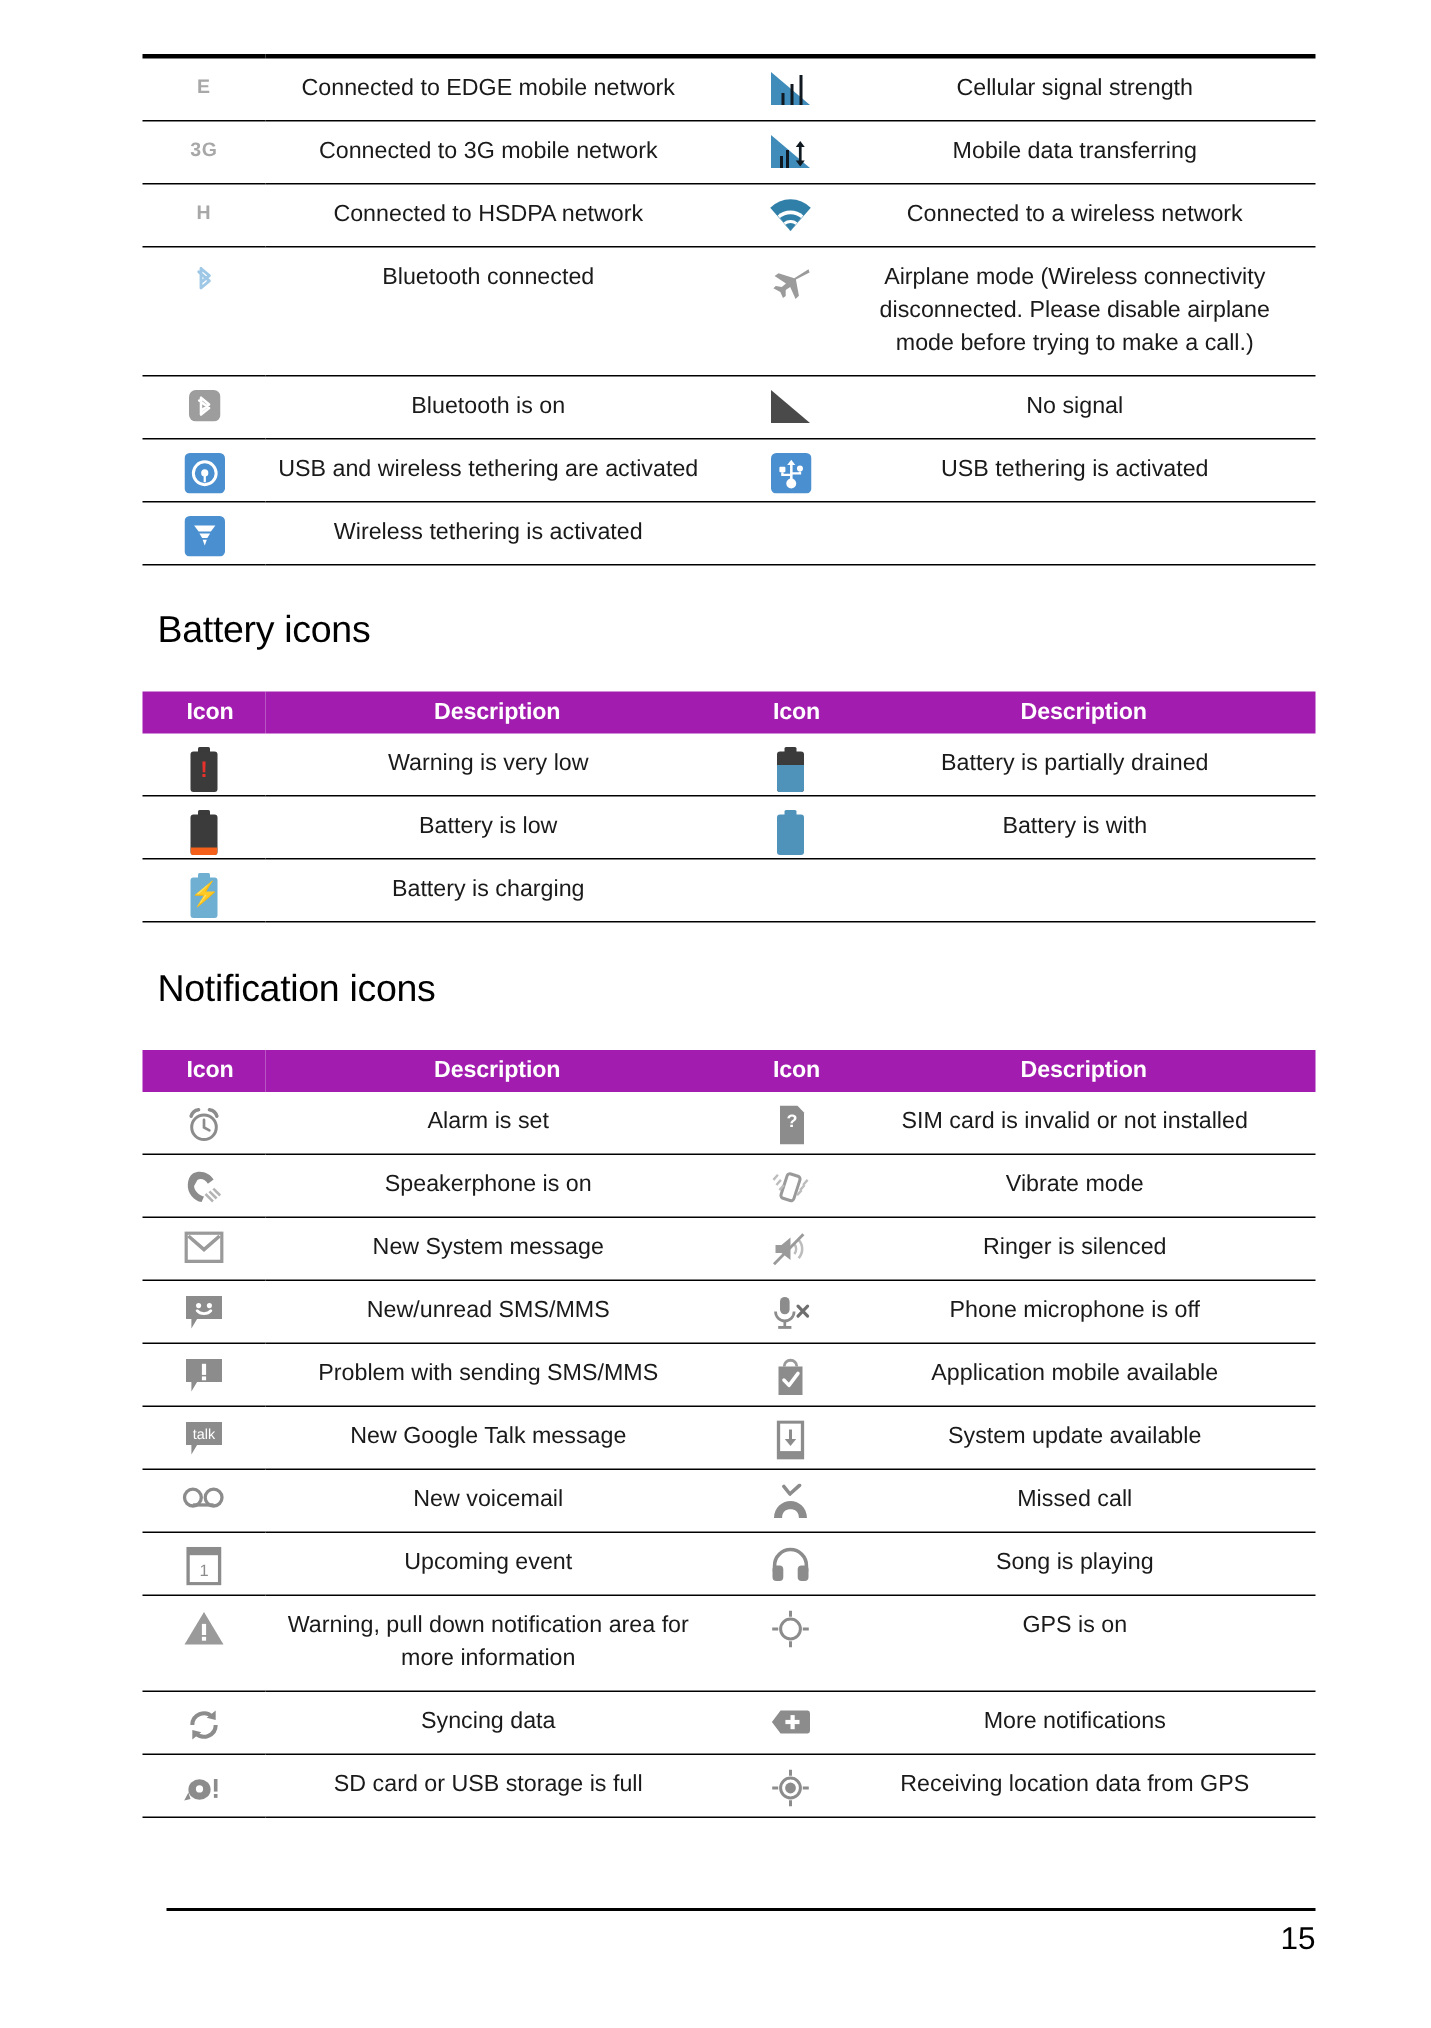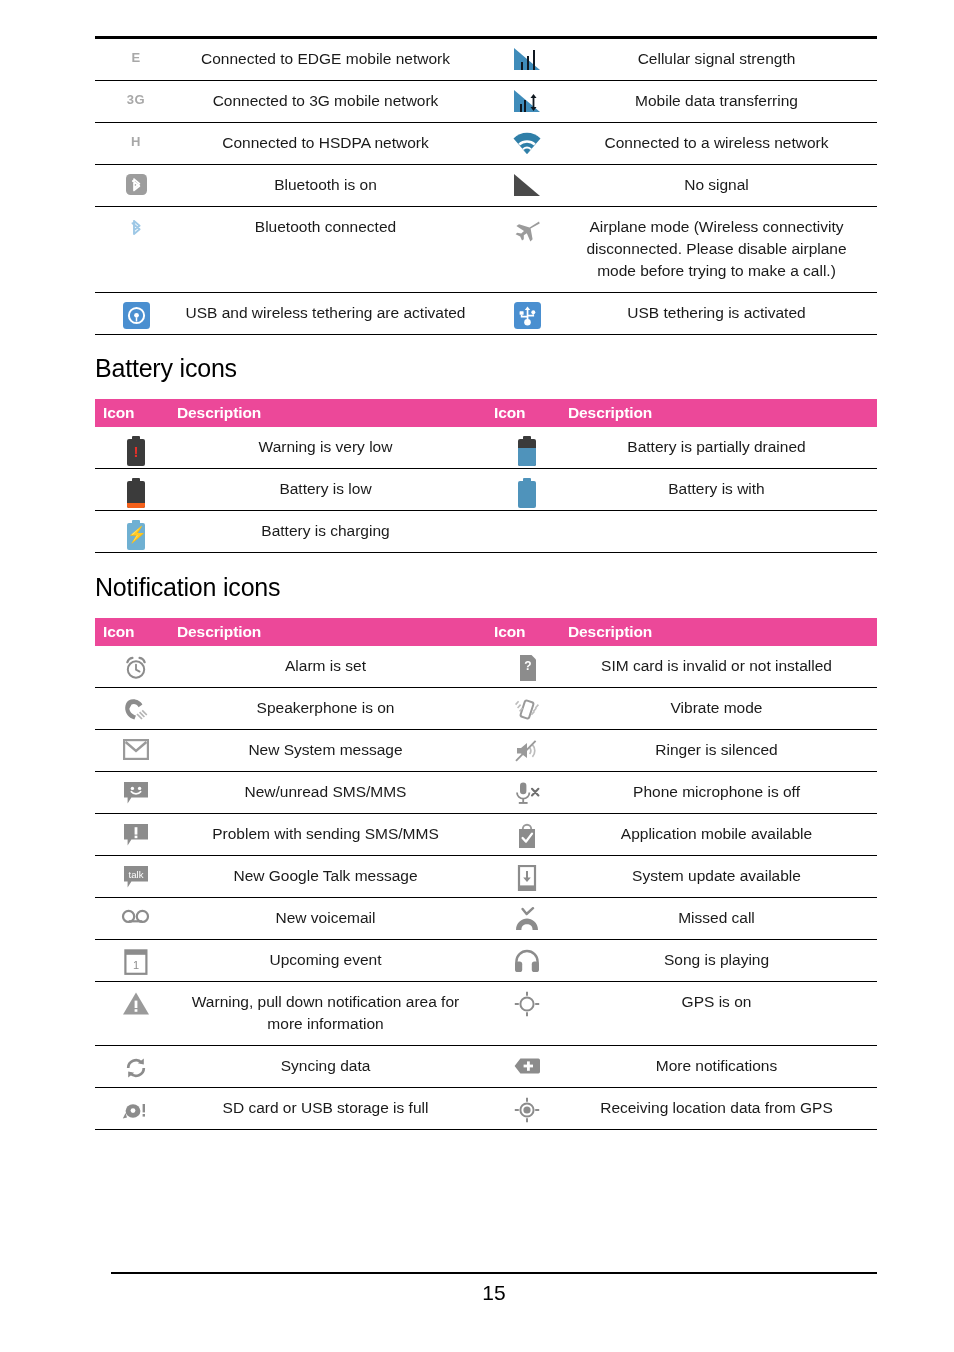--- a/index.html
+++ b/index.html
@@ -26,25 +26,25 @@
     width: 782px;
     border-collapse: collapse;
     table-layout: fixed;
   }
   table.icontbl td {
     vertical-align: top;
     padding: 0;
     border-bottom: 1.6px solid #000;
   }
   table.icontbl tr.hdr th {
-    background: #ec4899;
+    background: #a21caf;
     color: #fff;
     font-size: 15.5px;
     font-weight: bold;
-    text-align: left;
+    text-align: center;
     padding: 5px 0 5px 0;
     border: none;
     letter-spacing: -0.1px;
   }
   .c-icon  { width: 82px; }
   .c-desc  { width: 309px; }
   .c-icon2 { width: 82px; }
   .c-desc2 { width: 309px; }
 
   .cell-icon {
@@ -66,33 +66,33 @@
   
   .thick-b td { border-bottom-width: 3px; }
   .top-rule {
     border-top: 3px solid #000;
   }
 
   
   h2.sect {
     font-size: 25px;
     font-weight: normal;
-    margin: 0;
+    margin: 10px;
     padding: 0;
     color: #000;
     letter-spacing: -0.2px;
   }
 
   
   .footer {
     position: absolute;
     left: 111px; right: 77px;
     top: 1272px;
     border-top: 2.6px solid #000;
-    text-align: center;
+    text-align: right;
   }
   .footer .pno {
     font-size: 21px;
     padding-top: 7px;
     display: inline-block;
     color: #000;
   }
 
   
   .ic-letter {
@@ -230,61 +230,61 @@
           </div>
         </td>
         <td>
           <div class="cell-txt">Connected to a wireless network</div>
         </td>
       </tr>
 
       <tr>
         <td>
           <div class="cell-icon">
+            <svg width="21" height="23" viewBox="0 0 21 23">
+              <path d="M8 5 L13.6 9.7 L8 14.3 M8 5 L8 18 L13.6 13.3 L6.5 7.2" stroke="#9ec8e6" stroke-width="1.9" fill="none" stroke-linecap="round" stroke-linejoin="round"></path>
+            </svg>
+          </div>
+        </td>
+        <td>
+          <div class="cell-txt">Bluetooth connected</div>
+        </td>
+        <td>
+          <div class="cell-icon">
+            <svg width="28" height="26" viewBox="0 0 28 26">
+              <path d="M26 5.5 L16.5 11.5 L6 8.2 L3.4 10 L11 15 L8.2 17.4 L4.2 16.7 L2.6 18.2 L7.2 20.6 L9 24.6 L10.8 23.3 L10.8 19.3 L13.8 17.3 L17.4 25.4 L19.6 23.2 L17.6 12.4 L26.7 7.6 Z" fill="#9b9b9b"></path>
+            </svg>
+          </div>
+        </td>
+        <td>
+          <div class="cell-txt">Airplane mode (Wireless connectivity disconnected. Please disable airplane mode before trying to make a call.)</div>
+        </td>
+      </tr>
+
+      <tr>
+        <td>
+          <div class="cell-icon">
             <svg width="21" height="21" viewBox="0 0 21 21">
               <rect x="0" y="0" width="21" height="21" rx="4.5" fill="#9d9d9d"></rect>
               <path d="M8 5.2 L13.4 9.6 L8 14 M8 5.2 L8 16.4 L13.4 12 L6.8 7" stroke="#ffffff" stroke-width="1.7" fill="none" stroke-linecap="round" stroke-linejoin="round"></path>
             </svg>
           </div>
         </td>
         <td>
           <div class="cell-txt">Bluetooth is on</div>
         </td>
         <td>
           <div class="cell-icon">
             <span class="sig">
               <span class="wedge dark"></span>
             </span>
           </div>
         </td>
         <td>
           <div class="cell-txt">No signal</div>
-        </td>
-      </tr>
-
-      <tr>
-        <td>
-          <div class="cell-icon">
-            <svg width="21" height="23" viewBox="0 0 21 23">
-              <path d="M8 5 L13.6 9.7 L8 14.3 M8 5 L8 18 L13.6 13.3 L6.5 7.2" stroke="#9ec8e6" stroke-width="1.9" fill="none" stroke-linecap="round" stroke-linejoin="round"></path>
-            </svg>
-          </div>
-        </td>
-        <td>
-          <div class="cell-txt">Bluetooth connected</div>
-        </td>
-        <td>
-          <div class="cell-icon">
-            <svg width="28" height="26" viewBox="0 0 28 26">
-              <path d="M26 5.5 L16.5 11.5 L6 8.2 L3.4 10 L11 15 L8.2 17.4 L4.2 16.7 L2.6 18.2 L7.2 20.6 L9 24.6 L10.8 23.3 L10.8 19.3 L13.8 17.3 L17.4 25.4 L19.6 23.2 L17.6 12.4 L26.7 7.6 Z" fill="#9b9b9b"></path>
-            </svg>
-          </div>
-        </td>
-        <td>
-          <div class="cell-txt">Airplane mode (Wireless connectivity disconnected. Please disable airplane mode before trying to make a call.)</div>
         </td>
       </tr>
 
       <tr>
         <td>
           <div class="cell-icon">
             <svg width="27" height="27" viewBox="0 0 27 27">
               <rect x="0" y="0" width="27" height="27" rx="3.5" fill="#4a8fd0"></rect>
               <circle cx="13.5" cy="13.5" r="7.6" fill="none" stroke="#ffffff" stroke-width="2"></circle>
               <circle cx="13.5" cy="13.3" r="2.4" fill="#ffffff"></circle>
@@ -307,20 +307,41 @@
               <circle cx="19.3" cy="10.3" r="2" fill="#ffffff"></circle>
               <path d="M19.3 12.3 L19.3 13.6 L13.3 13.6" stroke="#ffffff" stroke-width="1.6" fill="none"></path>
             </svg>
           </div>
         </td>
         <td>
           <div class="cell-txt">USB tethering is activated</div>
         </td>
       </tr>
 
+      <tr>
+        <td>
+          <div class="cell-icon">
+            <svg width="27" height="27" viewBox="0 0 27 27">
+              <rect x="0" y="0" width="27" height="27" rx="3.5" fill="#4a8fd0"></rect>
+              <path d="M6.4 6.4 H20.6 L17.6 10.4 H9.4 Z" fill="#ffffff"></path>
+              <path d="M9.9 11.6 H17.1 L15.2 14.6 H11.8 Z" fill="#ffffff"></path>
+              <path d="M12.1 15.8 H14.9 L13.5 19.6 Z" fill="#ffffff"></path>
+            </svg>
+          </div>
+        </td>
+        <td>
+          <div class="cell-txt">Wireless tethering is activated</div>
+        </td>
+        <td>
+            <div class="cell-icon"></div>
+          </td>
+        <td>
+          <div class="cell-txt"></div>
+        </td>
+      </tr>
     </tbody>
   </table>
 
   <div style="height:19px"></div>
   <h2 class="sect">Battery icons</h2>
   <div style="height:16px"></div>
 
   <table class="icontbl">
     <colgroup>
       <col class="c-icon">

